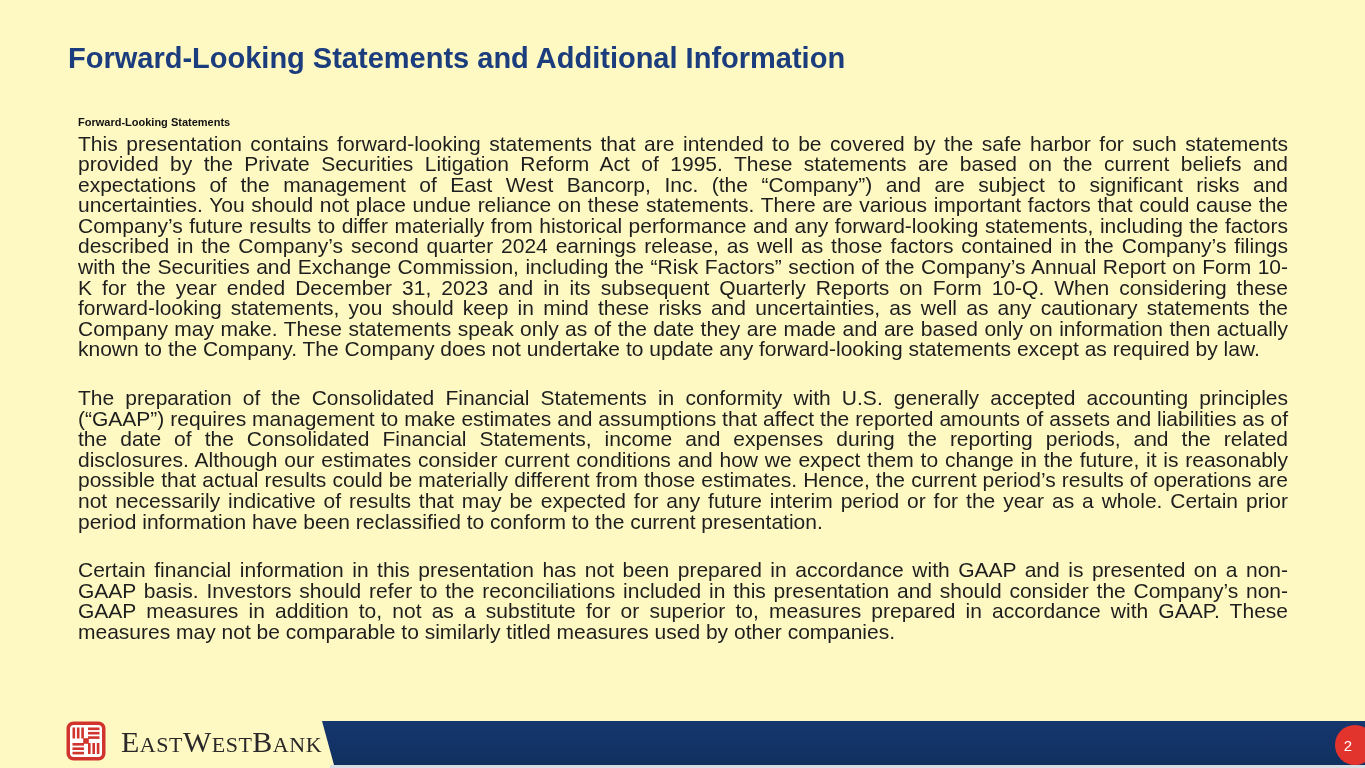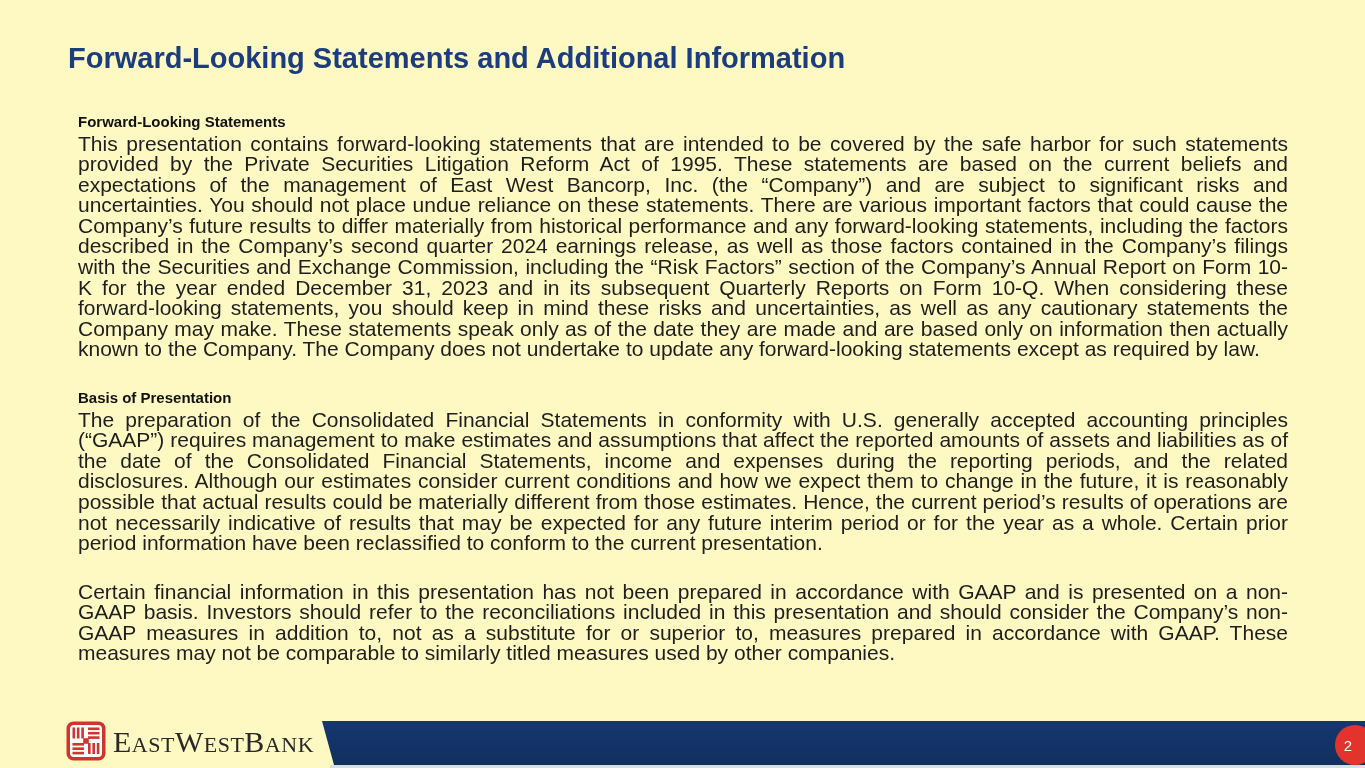--- a/index.html
+++ b/index.html
@@ -26,21 +26,21 @@
   }
   .content {
     position: absolute;
     left: 78px;
     top: 112px;
     width: 1210px;
   }
   .section { margin-bottom: 28px; }
   .section-heading {
     margin: 0 0 1px 0;
-    font-size: 15px;
+    font-size: 11px;
     font-weight: bold;
     color: #111111;
     line-height: 20.5px;
   }
   .section-body {
     margin: 0;
     font-size: 21px;
     line-height: 20.6px;
     text-align: justify;
     color: #1e1e1e;
@@ -75,20 +75,21 @@
     font-size: 15px;
     font-family: "Liberation Sans", sans-serif;
     margin-right: 14px; 
   }
   .logo {
     position: absolute;
     left: 66px; top: 719px;
     height: 42px;
     display: flex;
     align-items: flex-end;
+    gap: 8px;
   }
   .logo-icon { width: 40px; height: 40px; display: block; }
   .logo-text {
     font-family: "Liberation Serif", serif;
     color: #2a2829;
     margin-left: 7px;
     white-space: nowrap;
     line-height: 1;
     padding-bottom: 4px;
     letter-spacing: 0.5px;
@@ -104,21 +105,20 @@
   <h1 class="slide-title">Forward-Looking Statements and Additional Information</h1>
 
   <div class="content">
 
     <div class="section">
       <h2 class="section-heading">Forward-Looking Statements</h2>
       <p class="section-body">This presentation contains forward-looking statements that are intended to be covered by the safe harbor for such statements provided by the Private Securities Litigation Reform Act of 1995. These statements are based on the current beliefs and expectations of the management of East West Bancorp, Inc. (the “Company”) and are subject to significant risks and uncertainties. You should not place undue reliance on these statements. There are various important factors that could cause the Company’s future results to differ materially from historical performance and any forward-looking statements, including the factors described in the Company’s second quarter 2024 earnings release, as well as those factors contained in the Company’s filings with the Securities and Exchange Commission, including the “Risk Factors” section of the Company’s Annual Report on Form 10-K for the year ended December 31, 2023 and in its subsequent Quarterly Reports on Form 10-Q. When considering these forward-looking statements, you should keep in mind these risks and uncertainties, as well as any cautionary statements the Company may make. These statements speak only as of the date they are made and are based only on information then actually known to the Company. The Company does not undertake to update any forward-looking statements except as required by law.</p>
     </div>
 
     <div class="section">
-      <h2 class="section-heading">Basis of Presentation</h2>
       <p class="section-body">The preparation of the Consolidated Financial Statements in conformity with U.S. generally accepted accounting principles (“GAAP”) requires management to make estimates and assumptions that affect the reported amounts of assets and liabilities as of the date of the Consolidated Financial Statements, income and expenses during the reporting periods, and the related disclosures. Although our estimates consider current conditions and how we expect them to change in the future, it is reasonably possible that actual results could be materially different from those estimates. Hence, the current period’s results of operations are not necessarily indicative of results that may be expected for any future interim period or for the year as a whole. Certain prior period information have been reclassified to conform to the current presentation.</p>
     </div>
 
     <div class="section">
       <p class="section-body">Certain financial information in this presentation has not been prepared in accordance with GAAP and is presented on a non-GAAP basis. Investors should refer to the reconciliations included in this presentation and should consider the Company’s non-GAAP measures in addition to, not as a substitute for or superior to, measures prepared in accordance with GAAP. These measures may not be comparable to similarly titled measures used by other companies.</p>
     </div>
 
   </div>
 
   <div class="footer-bar"></div>

